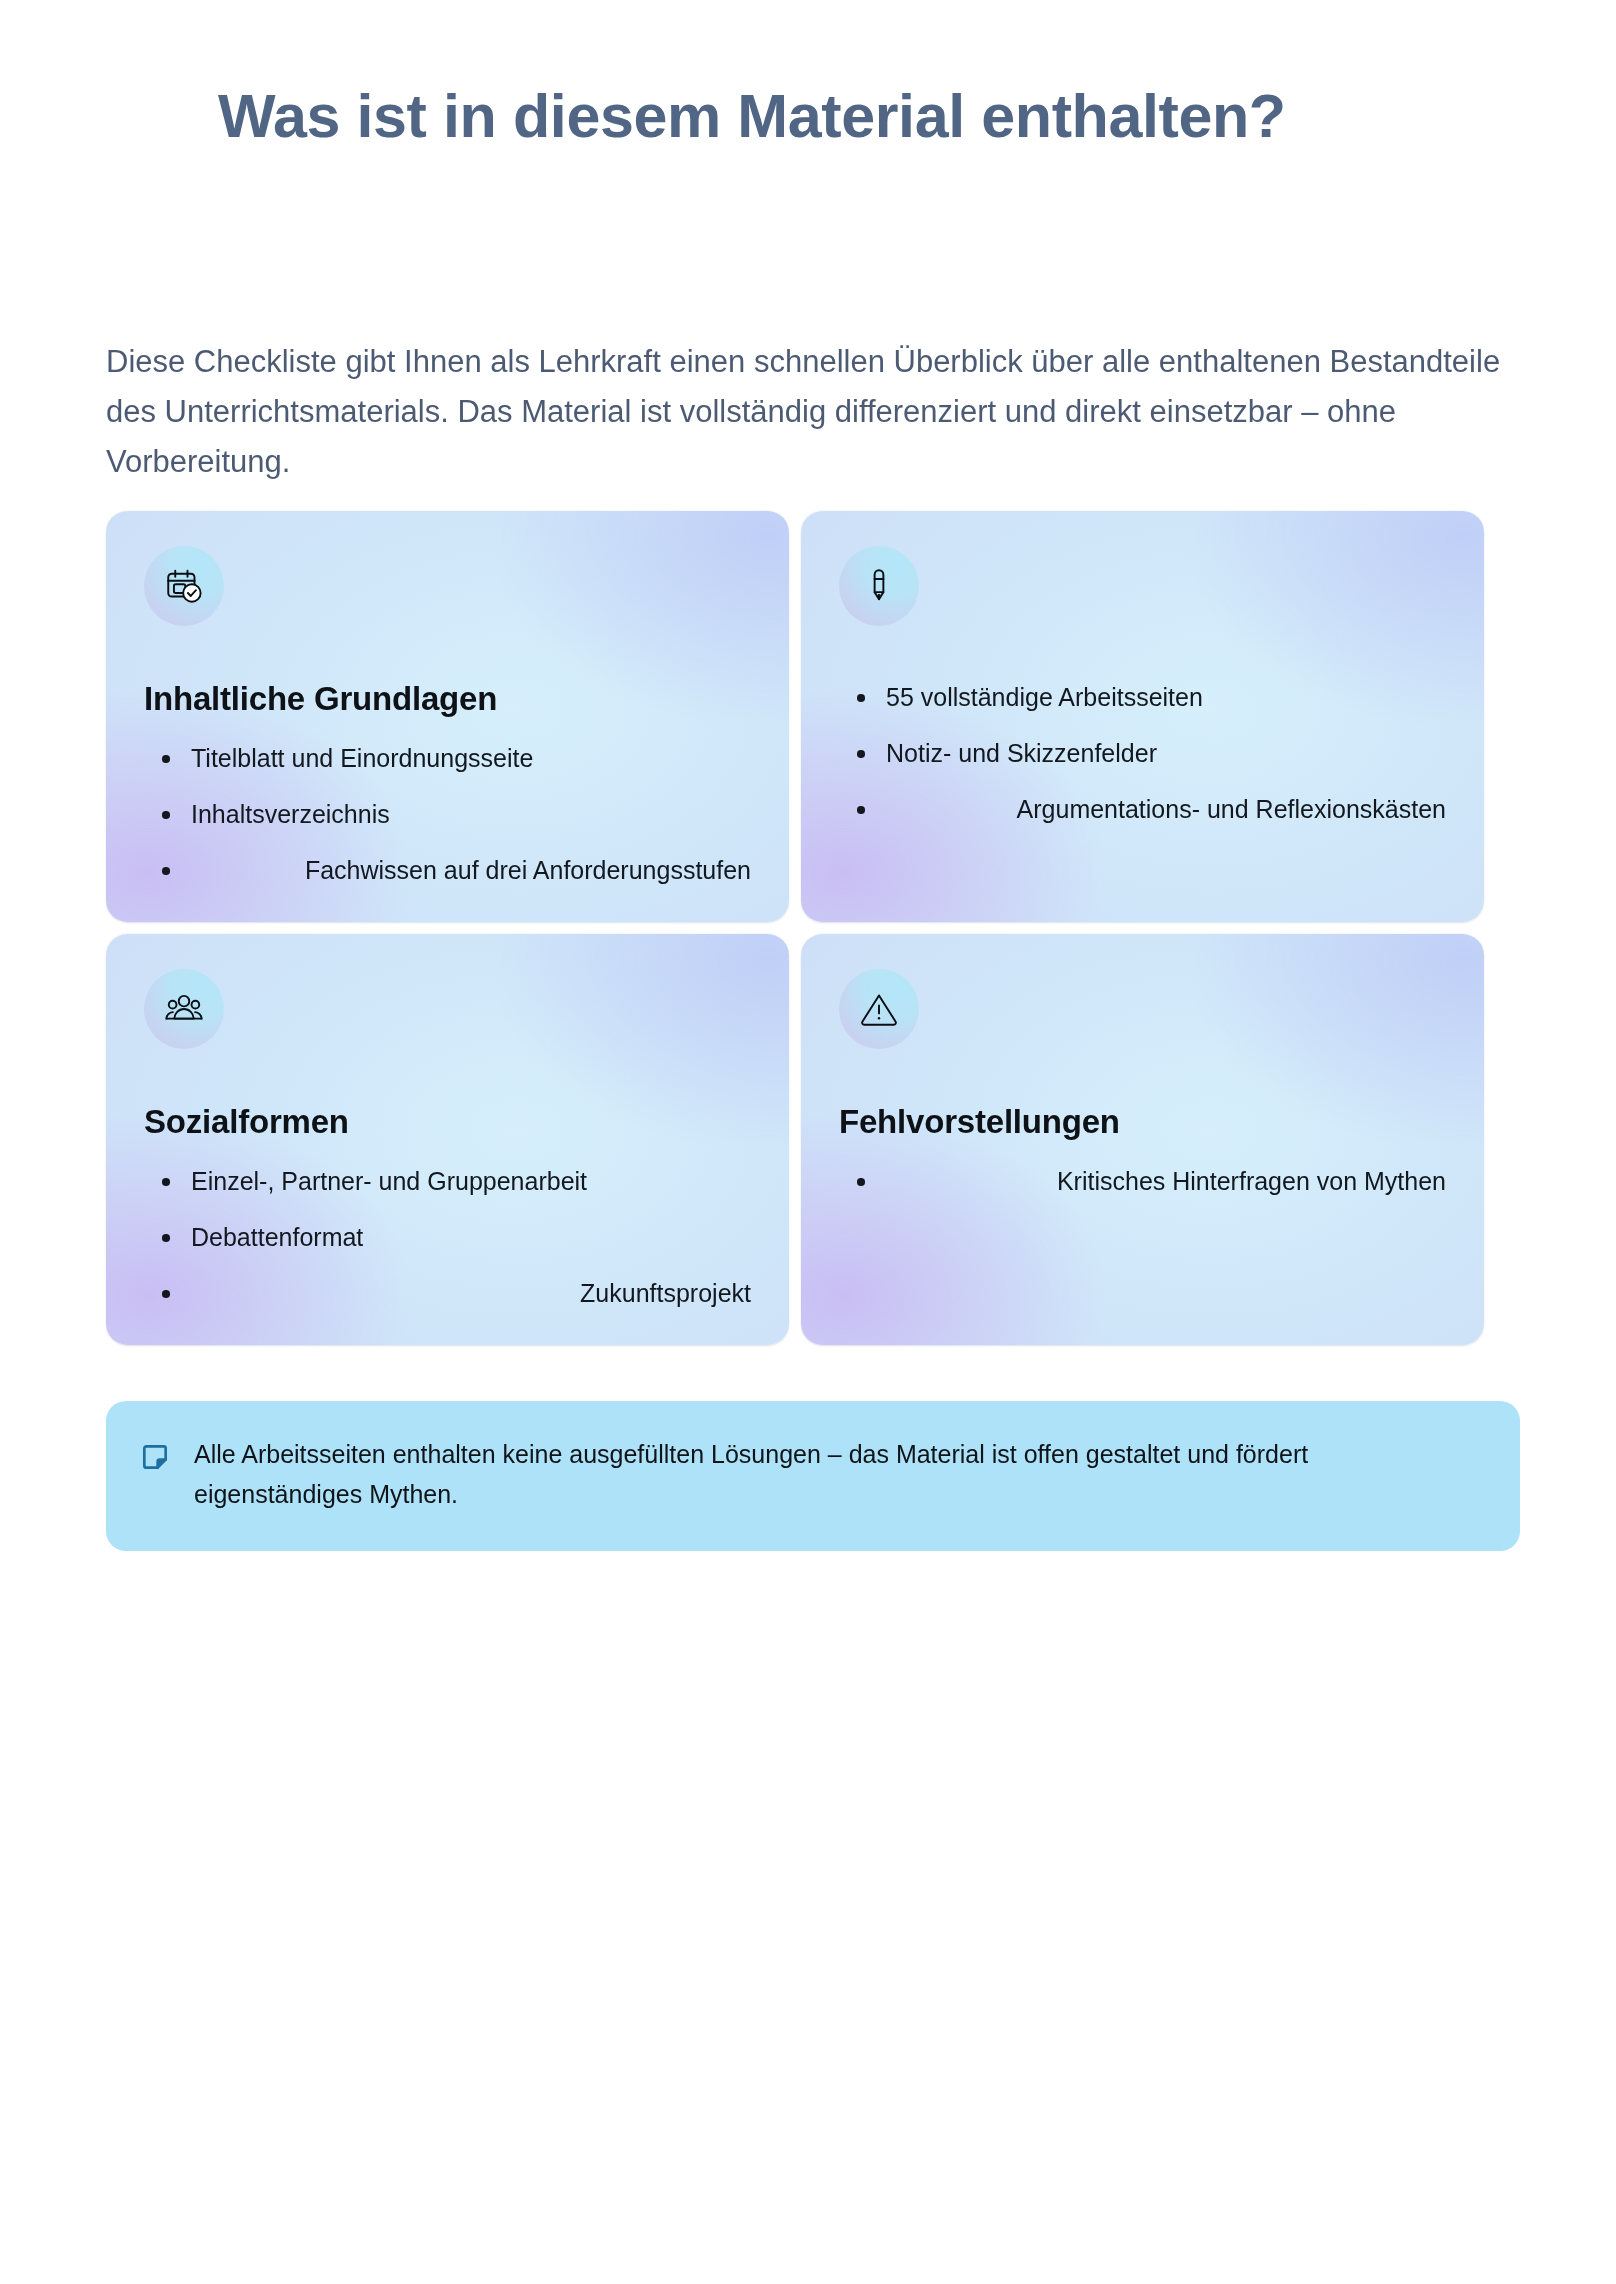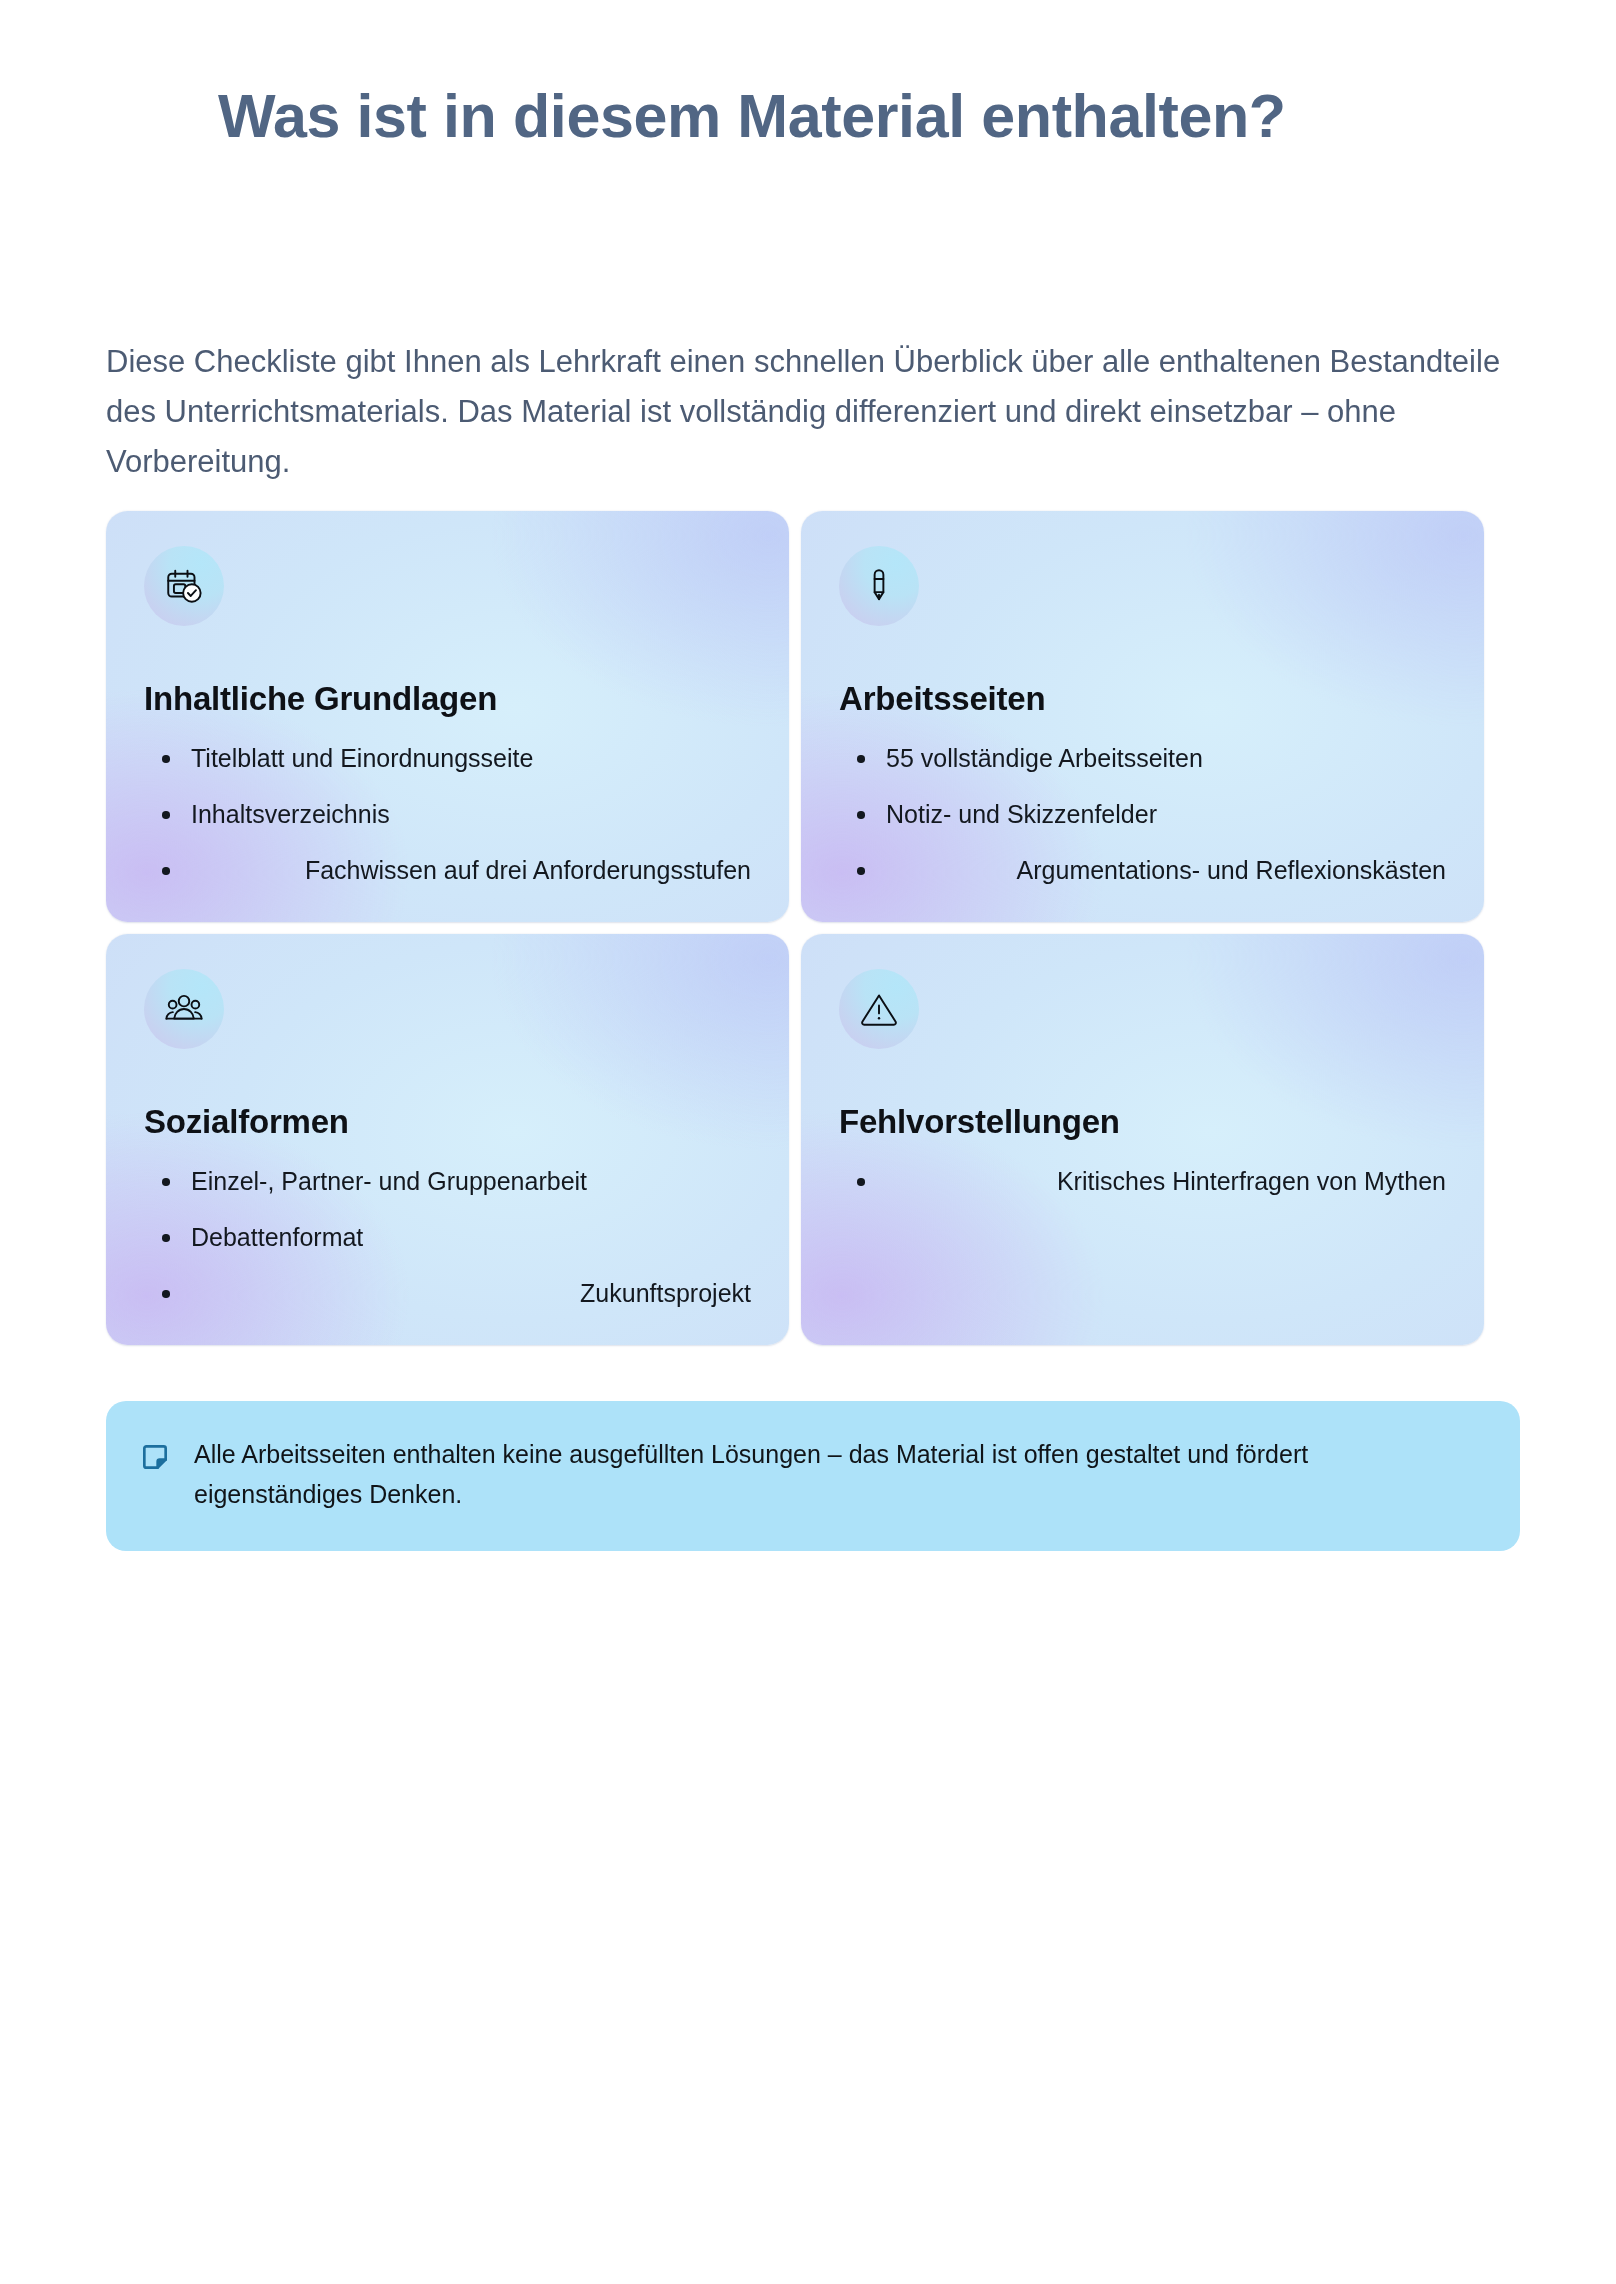--- a/index.html
+++ b/index.html
@@ -195,21 +195,20 @@
 
     <div class="card">
       <div class="card-icon-wrap">
         <svg viewBox="0 0 48 48" fill="none" stroke="#0b0f14" stroke-width="2.2" stroke-linecap="round" stroke-linejoin="round">
           <path d="M19 11a5 5 0 0 1 10 0v20l-5 8-5-8z"></path>
           <path d="M19 16h10"></path>
           <path d="M19 31h10"></path>
           <path d="M24 34v5"></path>
         </svg>
       </div>
-      <h2 class="card-title">Arbeitsseiten</h2>
       <ul class="card-list">
         <li>55 vollständige Arbeitsseiten</li>
         <li>Notiz- und Skizzenfelder</li>
         <li>Argumentations- und Reflexionskästen</li>
       </ul>
     </div>
 
     <div class="card">
       <div class="card-icon-wrap">
         <svg viewBox="0 0 48 48" fill="none" stroke="#0b0f14" stroke-width="2.2" stroke-linecap="round" stroke-linejoin="round">
@@ -246,17 +245,17 @@
 
   </div>
 
   <div class="note-banner">
     <span class="note-icon">
       <svg viewBox="0 0 24 24" fill="none" stroke="#1c6f9e" stroke-width="2" stroke-linecap="round" stroke-linejoin="round">
         <path d="M4 5.5A1.5 1.5 0 0 1 5.5 4h13A1.5 1.5 0 0 1 20 5.5V14l-6 6H5.5A1.5 1.5 0 0 1 4 18.5z"></path>
         <path d="M20 14h-4.5a1.5 1.5 0 0 0-1.5 1.5V20" fill="#1c6f9e"></path>
       </svg>
     </span>
-    <p class="note-text">Alle Arbeitsseiten enthalten keine ausgefüllten Lösungen – das Material ist offen gestaltet und fördert eigenständiges Denken.</p>
+    <p class="note-text">Alle Arbeitsseiten enthalten keine ausgefüllten Lösungen – das Material ist offen gestaltet und fördert eigenständiges Mythen.</p>
   </div>
 
 </div>
 
 
 </body></html>

